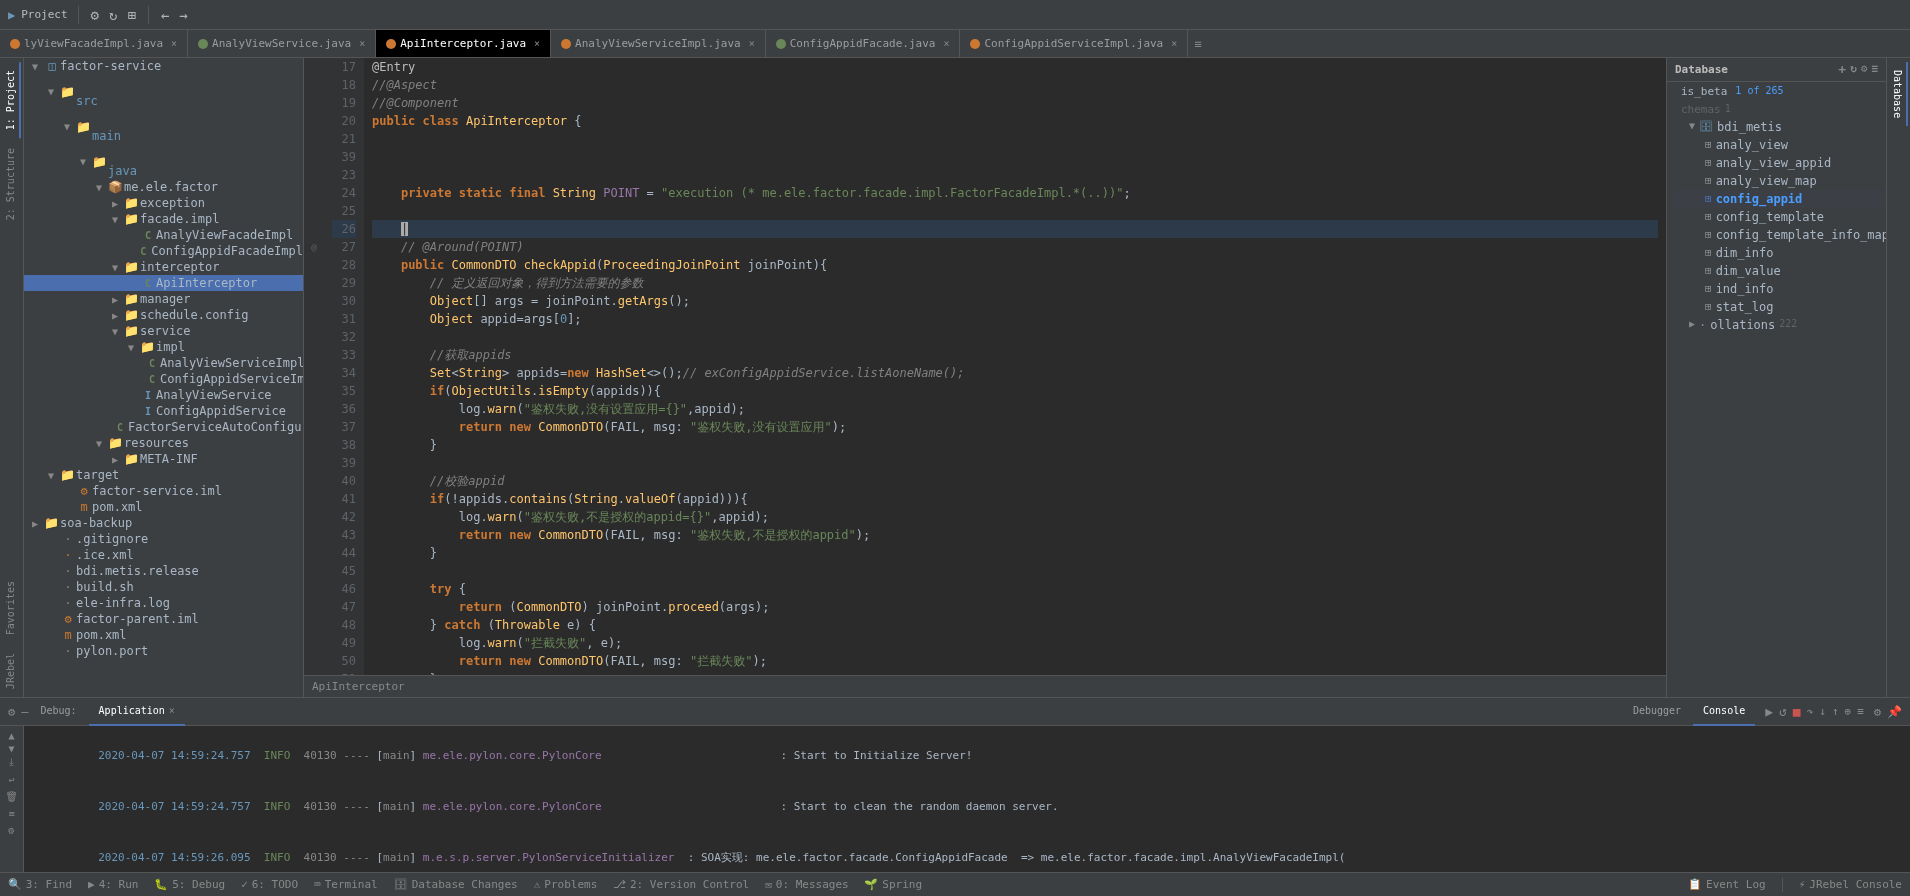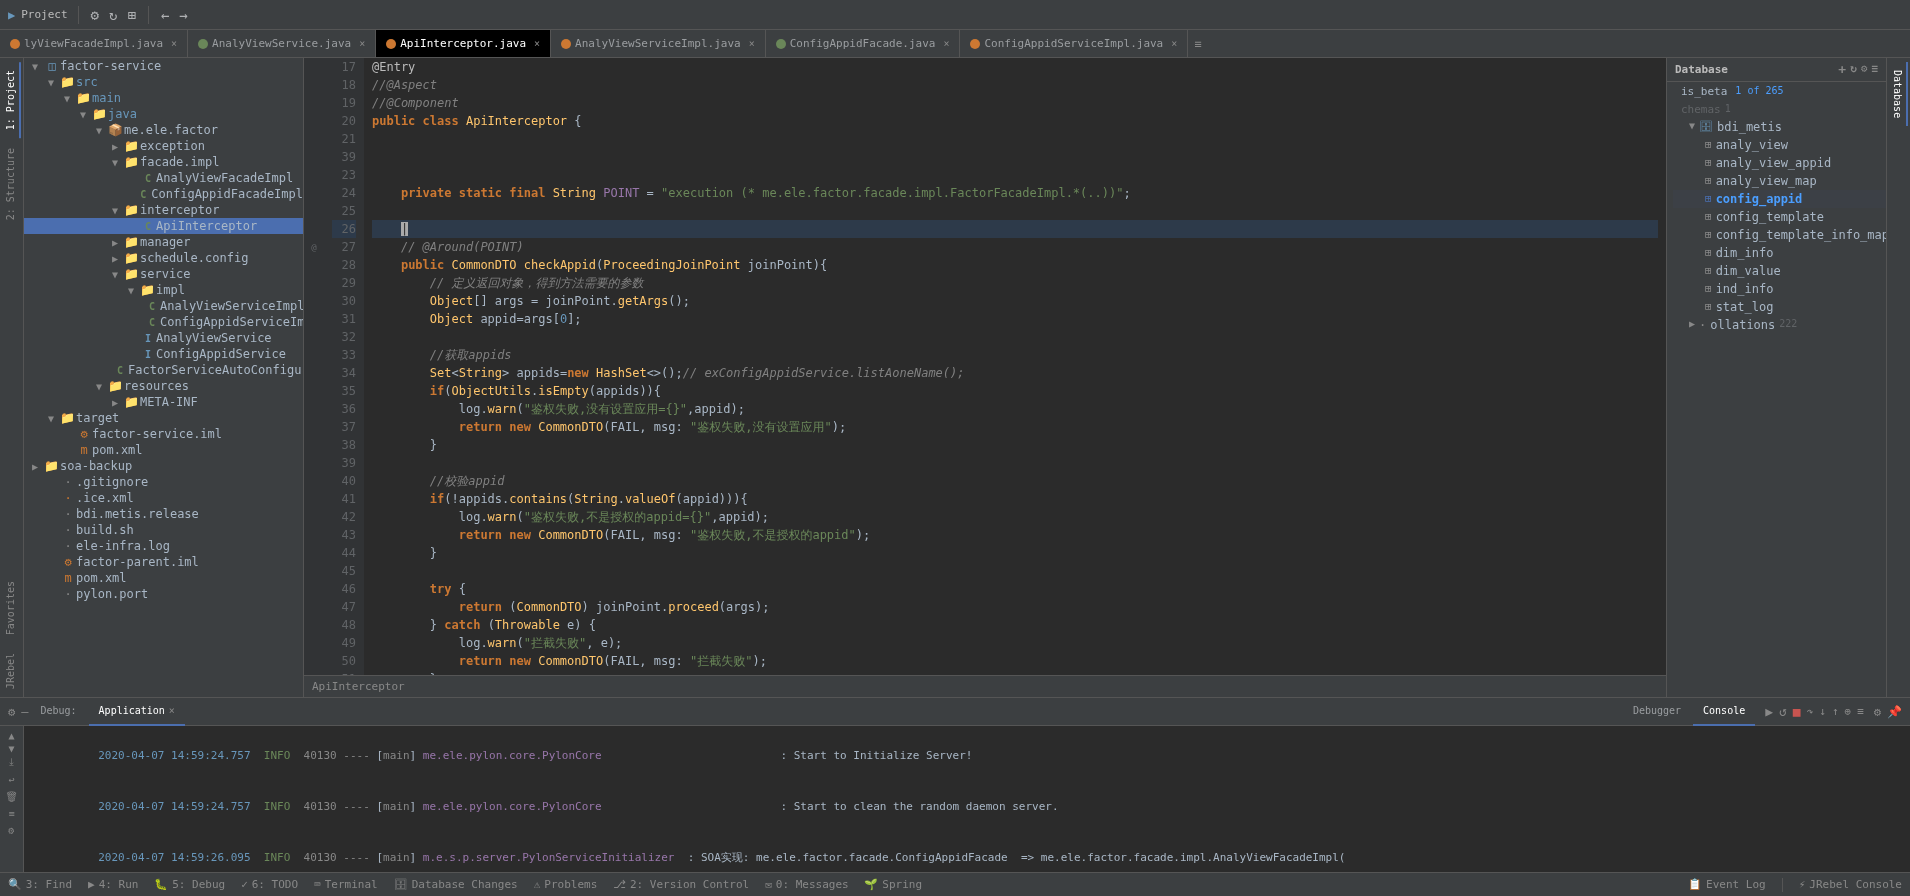--- a/index.html
+++ b/index.html
@@ -25,21 +25,21 @@
 
     
     .sidebar { width: 280px; background: #3c3f41; border-right: 1px solid #555; display: flex; flex-direction: column; overflow: hidden; flex-shrink: 0; }
     .tree { flex: 1; overflow-y: auto; overflow-x: auto; font-size: 12px; }
     .tree-item { display: flex; align-items: center; padding: 1px 0; cursor: pointer; white-space: nowrap; }
     .tree-item.selected { background: #4b6eaf; }
     .tree-indent { display: inline-block; width: 16px; flex-shrink: 0; }
     .tree-arrow { display: inline-block; width: 12px; color: #888; font-size: 10px; }
     .tree-icon { width: 16px; text-align: center; flex-shrink: 0; }
     .tree-label { color: #a9b7c6; }
-    .tree-label.folder { color: #6897bb; font-weight: normal; }
+    .tree-label.folder { color: #6897bb; font-weight: normal; margin-top: 19px; }
     .folder-icon { color: #6897bb; }
 
     
     .editor { flex: 1; display: flex; flex-direction: column; background: #2b2b2b; overflow: hidden; }
     .code-area { flex: 1; display: flex; overflow: hidden; }
     .line-numbers { width: 40px; background: #313335; color: #606366; text-align: right; padding: 0 8px; font-size: 12px; line-height: 18px; overflow: hidden; flex-shrink: 0; user-select: none; }
     .code-content { flex: 1; overflow: auto; padding: 0 8px; line-height: 18px; font-size: 12px; }
     .code-line { white-space: pre; color: #a9b7c6; min-height: 18px; }
     .code-line.cursor-line { background: #2d3a4a; }
 

